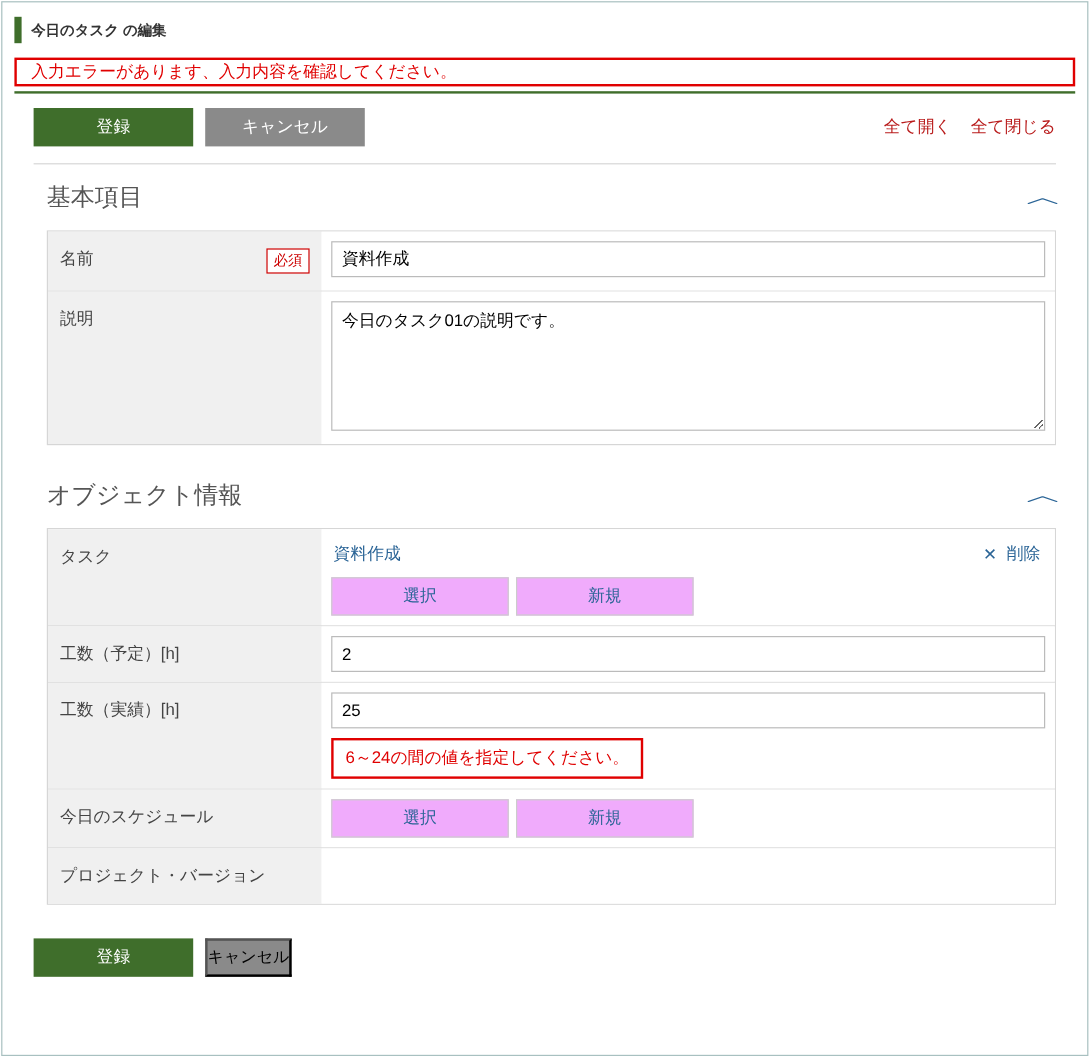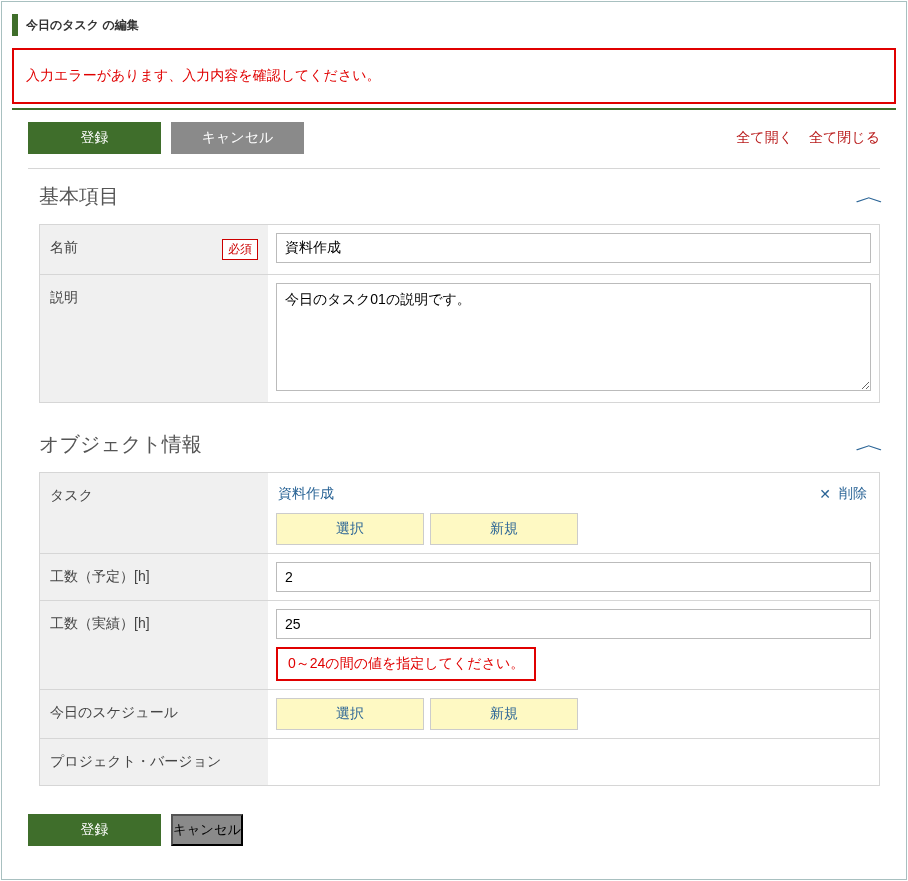--- a/index.html
+++ b/index.html
@@ -28,21 +28,21 @@
       margin-right: 8px;
     }
     .page-title-text {
       font-size: 12px;
       font-weight: bold;
       color: #333;
     }
     .error-banner {
       border: 2px solid #e00000;
       color: #e00000;
-      padding: 17px 12px;
+      padding: 1px 12px;
       margin: 10px 10px 4px 10px;
       font-size: 14px;
     }
     .green-divider {
       height: 2px;
       background: #3f6e2b;
       margin: 0 10px 12px 10px;
     }
     .toolbar {
       display: flex;
@@ -176,21 +176,21 @@
     .delete-link {
       color: #2a6496;
       cursor: pointer;
       font-size: 14px;
     }
     .sub-btn-row {
       display: flex;
       gap: 6px;
     }
     .sub-btn {
-      background: #fef9c3;
+      background: #f0abfc;
       border: 1px solid #ccc;
       color: #2a6496;
       padding: 6px 0;
       width: 148px;
       font-size: 14px;
       cursor: pointer;
       text-align: center;
     }
     .field-error {
       border: 2px solid #e00000;
@@ -289,21 +289,21 @@
           <input class="text-input" type="text" value="2" style="">
         </div>
       </div>
 
       <div class="form-row">
         <div class="form-label-cell">
           <span>工数（実績）[h]</span>
         </div>
         <div class="form-value-cell">
           <input class="text-input" type="text" value="25" style="">
-          <div class="field-error">0～24の間の値を指定してください。</div>
+          <div class="field-error">6～24の間の値を指定してください。</div>
         </div>
       </div>
 
       <div class="form-row">
         <div class="form-label-cell">
           <span>今日のスケジュール</span>
         </div>
         <div class="form-value-cell">
           <div class="sub-btn-row">
             <button class="sub-btn">選択</button>

